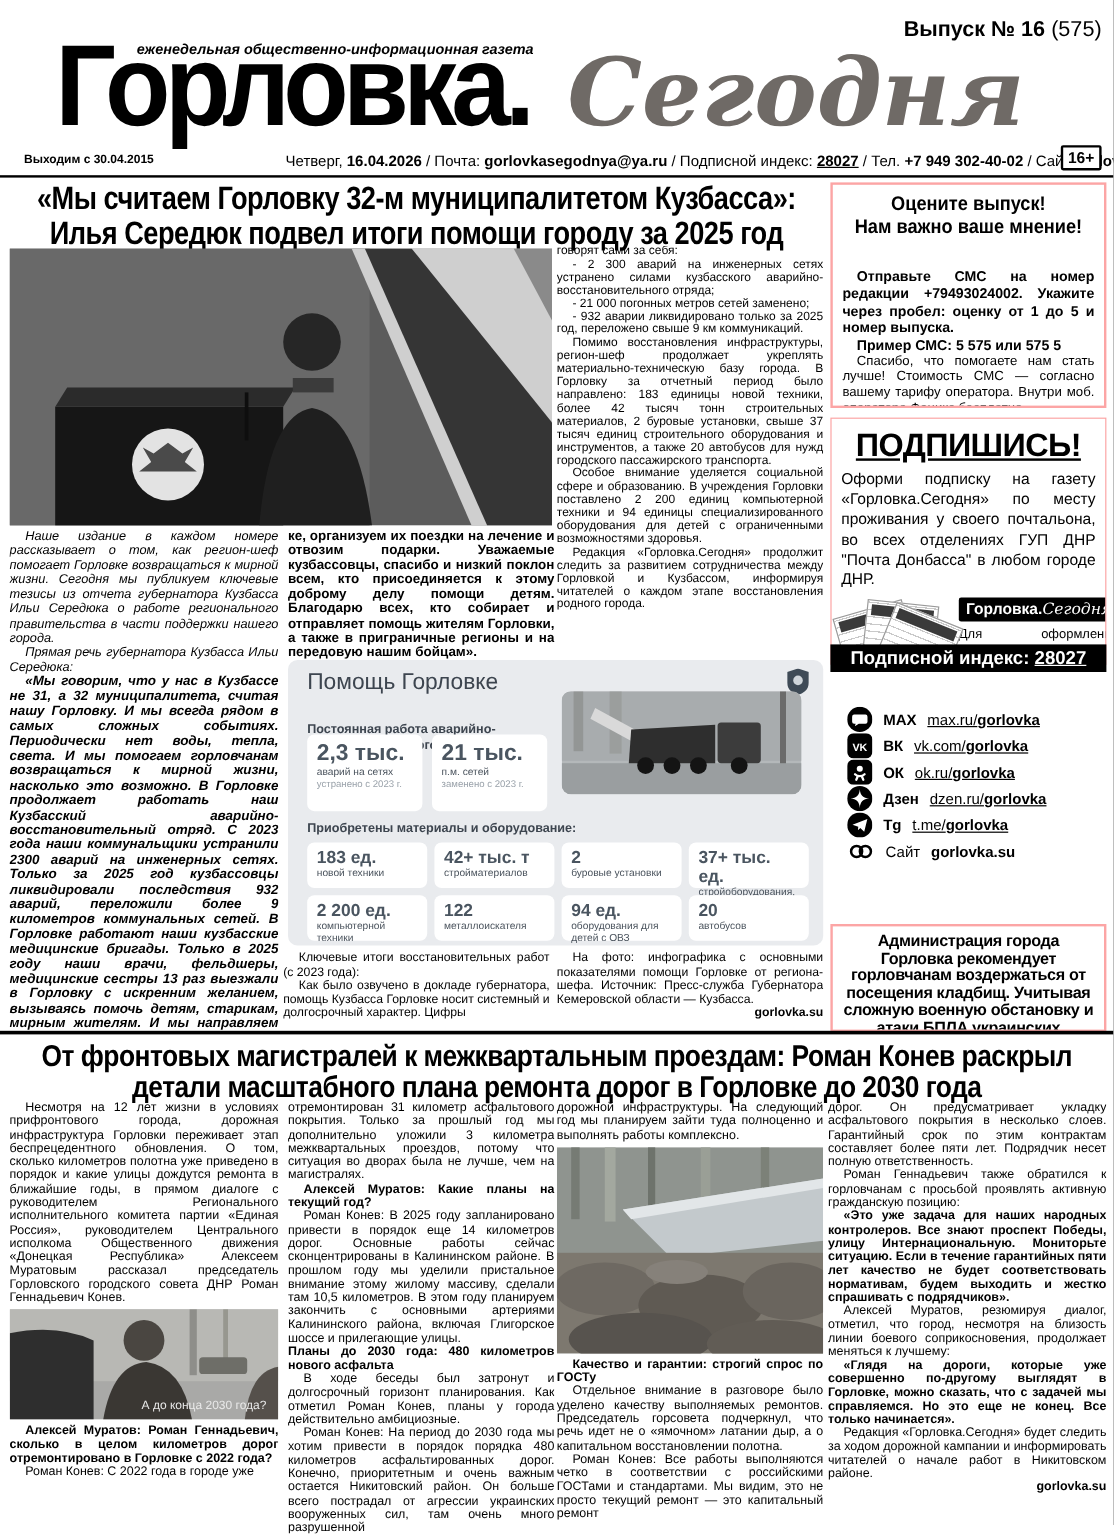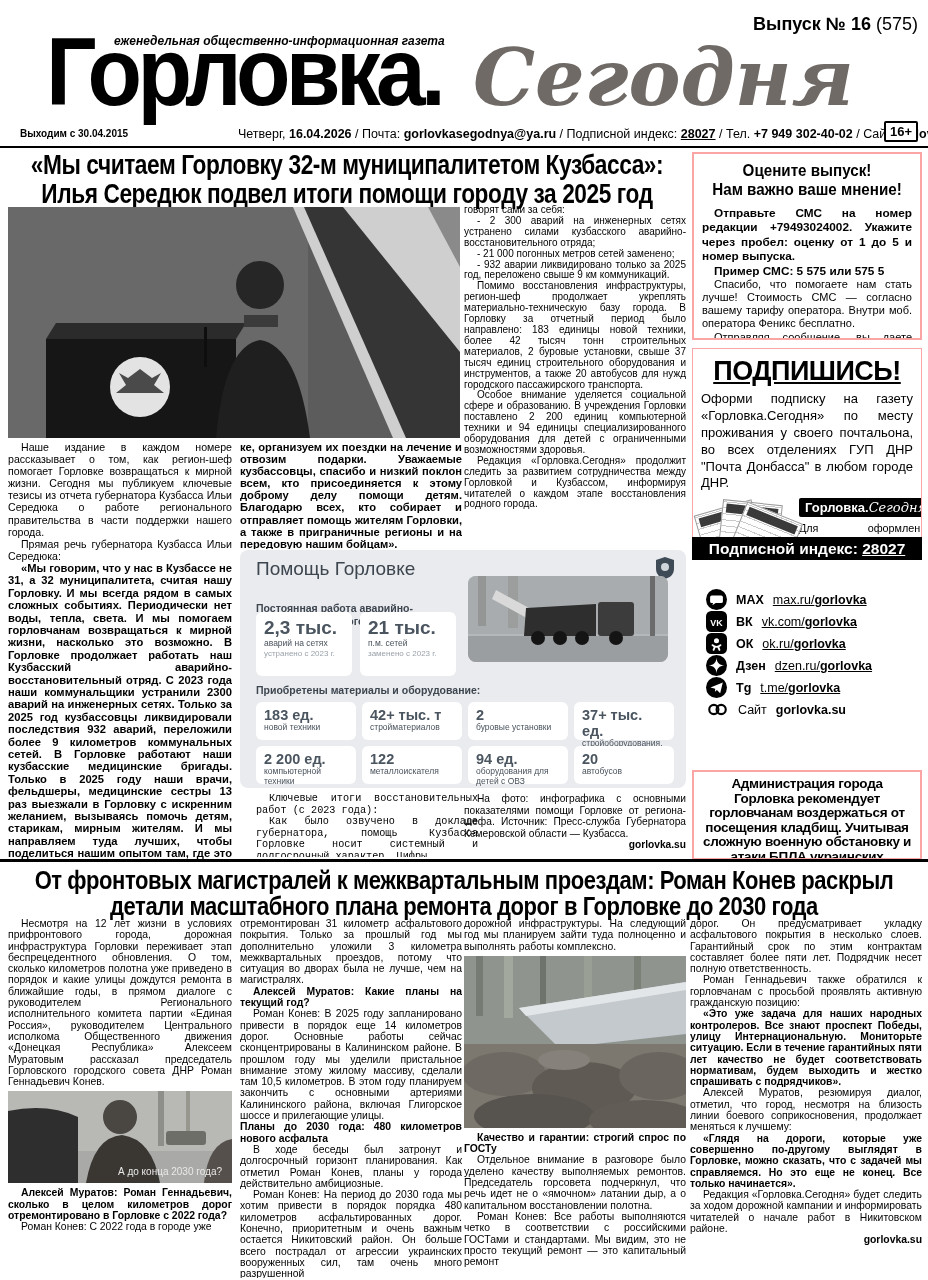--- a/index.html
+++ b/index.html
@@ -27,21 +27,21 @@
   #a1h2{left:347px;top:181px;font-size:27px;transform:translateX(-50%) scaleX(.84);}
   #a2h1{left:464px;top:868px;font-size:25px;transform:translateX(-50%) scaleX(.88);}
   #a2h2{left:464px;top:894px;font-size:25px;transform:translateX(-50%) scaleX(.88);}
   .divider{left:0;top:859px;width:928px;height:3px;background:#000;}
 
   
   .bd{text-align:justify;overflow:hidden;}
   .bd p{margin:0;text-indent:13px;}
   p.ni{text-indent:0;}
   p.b{font-weight:bold;}
-  .a1t{font-size:10.6px;line-height:12.1px;}
+  .a1t{font-size:10.6px;line-height:12.1px;font-style:italic;}
   .a1q{font-weight:bold;font-size:11.2px;line-height:12.4px;}
   .a1c3{font-size:10px;line-height:10.9px;}
   .capt{font-size:10.2px;line-height:11.5px;}
   .a2t{font-size:10.4px;line-height:11.3px;}
   .sig{text-align:right;font-weight:bold;text-indent:0;}
 
   
   .ph{display:block;}
   .phwrap{position:relative;}
   .overlaycap{position:absolute;bottom:6px;left:0;right:10px;text-align:right;color:#e9e9e9;font-size:10px;margin-left:37px;}
@@ -62,21 +62,21 @@
   .grid2{position:absolute;left:16px;top:152px;display:grid;grid-template-columns:repeat(4,100px);grid-auto-rows:38px;gap:6px;}
   .grid2 .v{font-size:14.5px;}
 
   
   .sb{left:692px;width:230px;box-sizing:border-box;overflow:hidden;background:#fff;}
   .box{border:2px solid #fca5a5;padding:7px 8px;}
   .cond{display:inline-block;transform:scaleX(.92);transform-origin:center;white-space:nowrap;}
   .ratebox{top:152px;height:188px;}
   .ratebox .t{font-size:16.5px;font-weight:800;text-align:center;line-height:1.15;}
   .ratebox p{margin:0;text-indent:12px;text-align:justify;}
-  .ratebox .p1{font-size:11.8px;font-weight:bold;line-height:1.22;margin-top:7px;}
+  .ratebox .p1{font-size:11.8px;font-weight:bold;line-height:1.22;margin-top:24px;}
   .ratebox .p2{font-size:11.8px;font-weight:bold;line-height:1.22;}
   .ratebox .p3,.ratebox .p4{font-size:11px;line-height:1.2;}
   .subbox{top:348px;height:206px;border-width:1px;}
   .subbox .t{font-size:27px;font-weight:800;text-align:center;text-decoration:underline;letter-spacing:-.5px;margin:0 0 4px;}
   .subbox .p{font-size:13px;line-height:1.3;text-align:justify;margin:0;}
   .subrow{display:flex;gap:6px;margin-top:6px;}
   .npstack{position:relative;width:92px;height:92px;flex:0 0 auto;}
   .np{position:absolute;width:58px;height:74px;background:
       repeating-linear-gradient(0deg,#c9c9c9 0 1px,transparent 1px 6px),#fff;
       border:1px solid #9a9a9a;}
@@ -231,21 +231,21 @@
           <div class="v">94 ед.</div>
           <div class="l">оборудования для детей с ОВЗ</div>
         </div>
       <div class="card">
           <div class="v">20</div>
           <div class="l">автобусов</div>
         </div>
     </div>
   </div>
 
-  <div class="abs bd capt" style="left:256px;top:793px;width:222px;height:64px;font-family:Liberation Mono, monospace;">
+  <div class="abs bd capt" style="left:236px;top:793px;width:222px;height:64px;">
     <p>Ключевые итоги восстановительных работ (с 2023 года):</p>
     <p>Как было озвучено в докладе губернатора, помощь Кузбасса Горловке носит системный и долгосрочный характер. Цифры</p>
   </div>
   <div class="abs bd capt" style="left:464px;top:793px;width:222px;height:64px;">
     <p>На фото: инфографика с основными показателями помощи Горловке от региона-шефа. Источник: Пресс-служба Губернатора Кемеровской области — Кузбасса.</p>
     <p class="sig">gorlovka.su</p>
   </div>
 
   <div class="abs sb box ratebox">
     <div class="t"><span class="cond">Оцените выпуск!</span></div>

